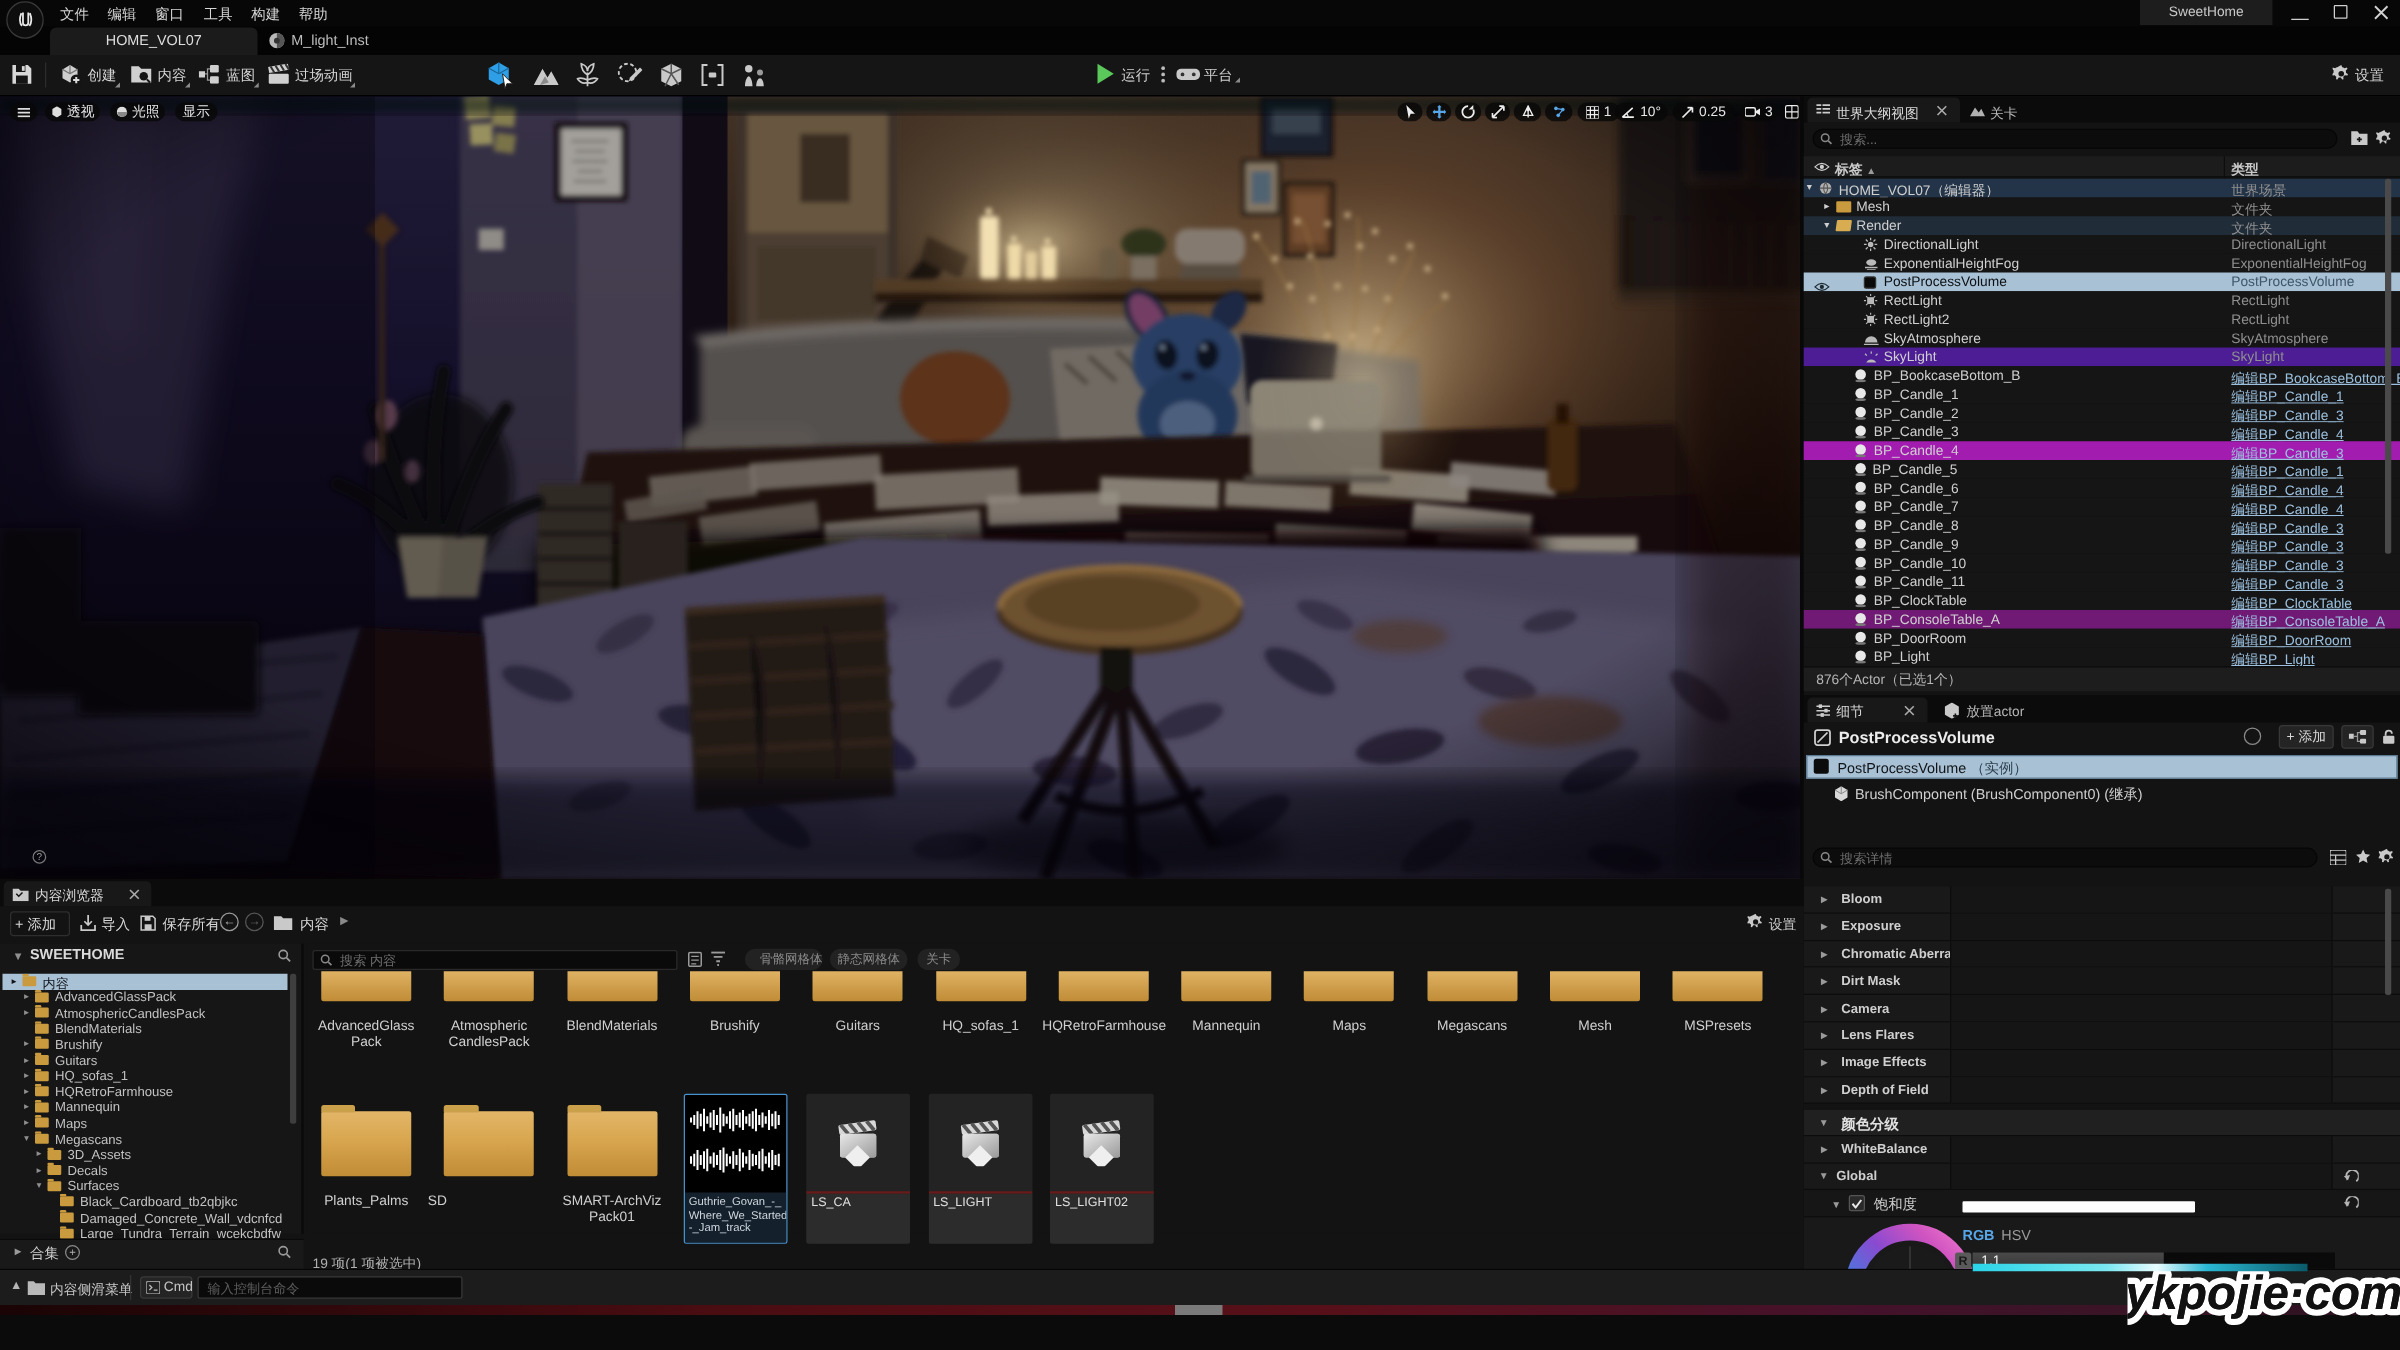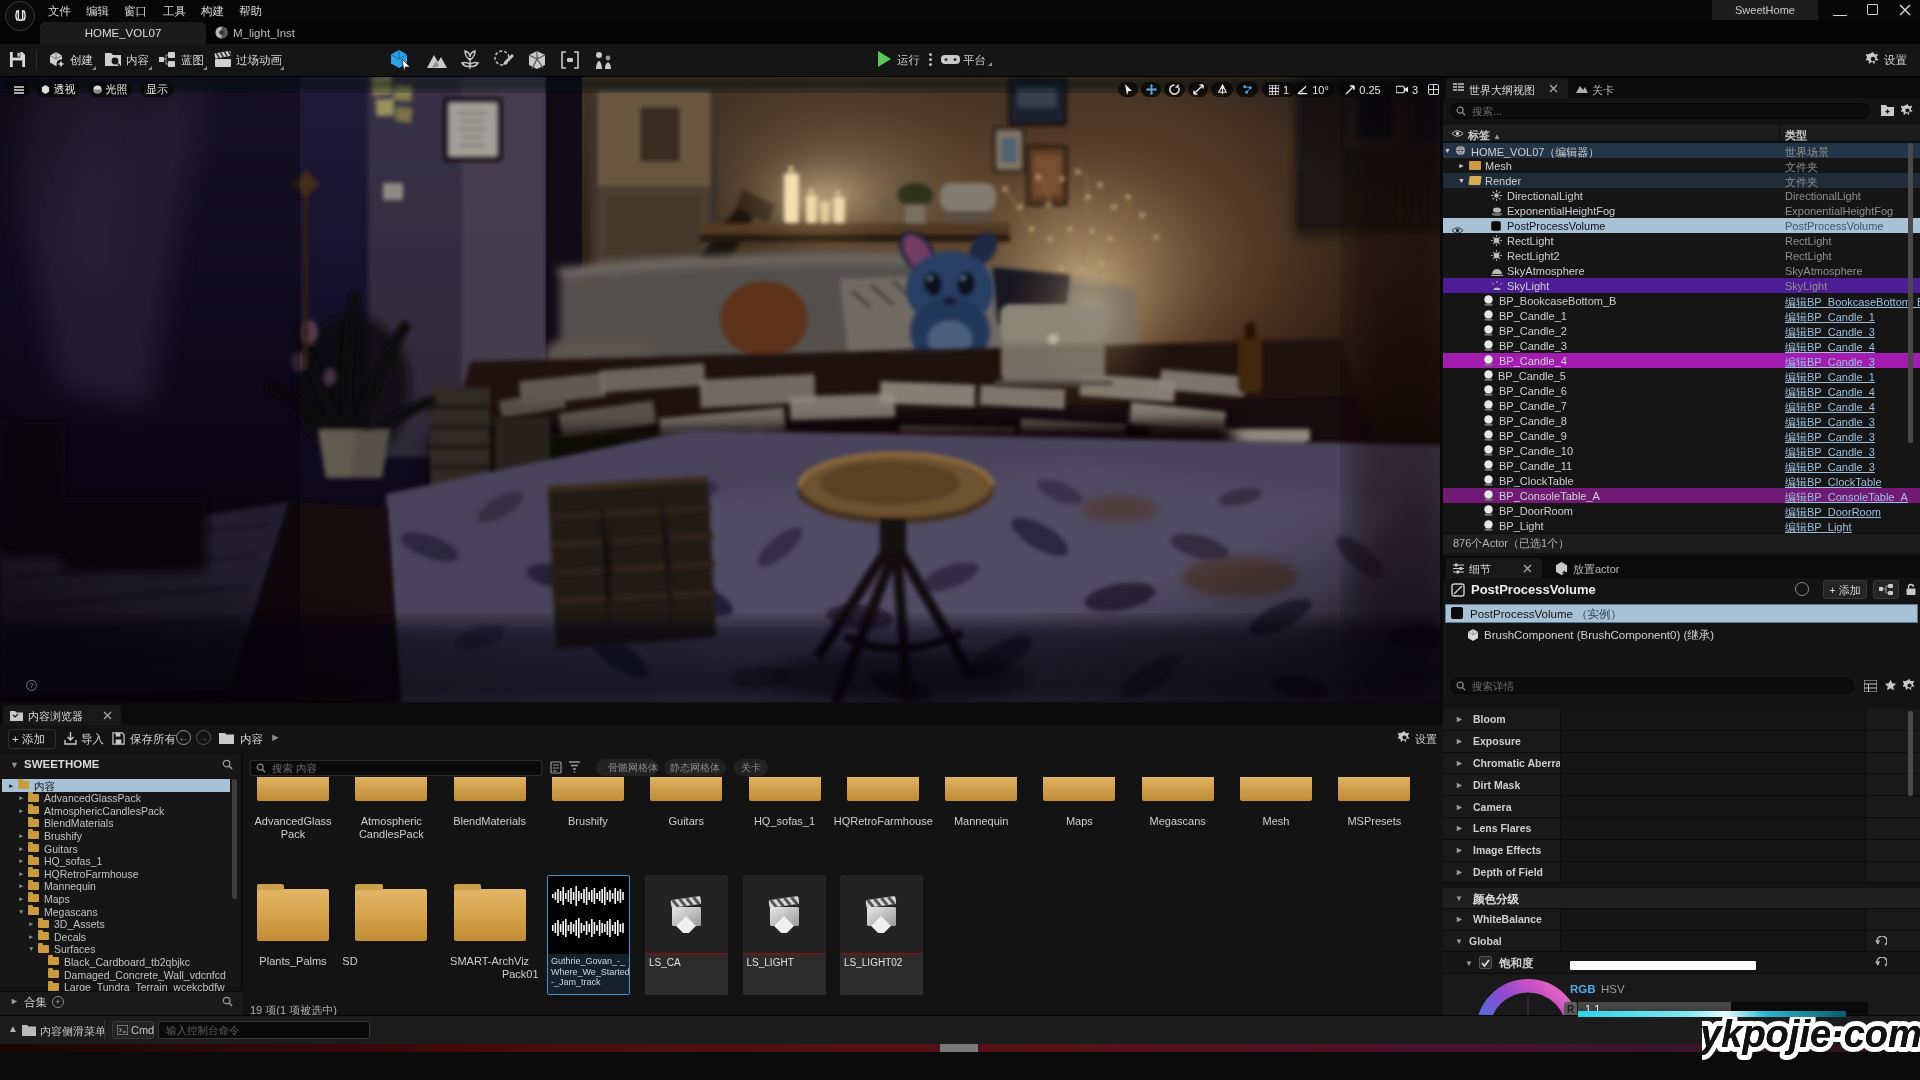--- a/index.html
+++ b/index.html
@@ -956,21 +956,21 @@
 <svg class="abs" style="left:1875px;top:935.7px" width="12" height="11" viewBox="0 0 12 11">
       <path d="M10 9A5 5 0 103 8" fill="none" stroke="#b5b5b5" stroke-width="1.4"></path>
       <path d="M0 5l3.5 3L5 4z" fill="#b5b5b5"></path>
     </svg>
 <div class="abs" style="left:1443px;top:952.4000000000001px;width:477px;height:21.7px;background:#161617;border-bottom:1px solid #0c0c0c"></div>
 <span class="abs" style="left:1465px;top:959.4000000000001px;font-size:8px;color:#9a9a9a">▼</span>
 <div class="abs" style="left:1479px;top:956.4000000000001px;width:13px;height:13px;background:#2a2a2a;border:1px solid #555;border-radius:2px"></div>
 <svg class="abs" style="left:1481px;top:959.4000000000001px" width="9" height="8" viewBox="0 0 9 8">
       <path d="M1 4l2.5 3L8 1" stroke="#e8e8e8" stroke-width="1.6" fill="none"></path>
     </svg>
-<div class="abs txt" style="left:1499px;top:956.4000000000001px;color:#d0d0d0;font-size:11.5px;font-weight:bold">饱和度</div>
+<div class="abs txt" style="left:1499px;top:956.4000000000001px;color:#d0d0d0;font-size:11.5px;font-weight:normal">饱和度</div>
 <div class="abs" style="left:1570px;top:961.4000000000001px;width:186px;height:9px;background:#fdfdfd;border-radius:1px"></div>
 <svg class="abs" style="left:1875px;top:957.4000000000001px" width="12" height="11" viewBox="0 0 12 11">
       <path d="M10 9A5 5 0 103 8" fill="none" stroke="#b5b5b5" stroke-width="1.4"></path>
       <path d="M0 5l3.5 3L5 4z" fill="#b5b5b5"></path>
     </svg>
 <div class="abs" style="left:1443px;top:974.1000000000001px;width:477px;height:40.899999999999864px;background:#19191a;overflow:hidden">
       <svg class="abs" style="left:32px;top:4px" width="106" height="106" viewBox="0 0 110 110">
         <defs>
           <linearGradient id="hue1" x1="0" y1="1" x2="1" y2="0">
             <stop offset="0" stop-color="#2fc8da"></stop>
@@ -1171,21 +1171,21 @@
 <div class="abs" style="left:1240.0px;top:777px;width:72px;height:24px;background:linear-gradient(180deg,#dfb264,#c08c36);border-radius:0 0 2px 2px"></div>
 <div class="abs" style="left:1227.0px;top:815px;width:98px;color:#cfcfcf;font-size:11px;text-align:center">Mesh</div>
 <div class="abs" style="left:1338.3px;top:777px;width:72px;height:24px;background:linear-gradient(180deg,#dfb264,#c08c36);border-radius:0 0 2px 2px"></div>
 <div class="abs" style="left:1325.3px;top:815px;width:98px;color:#cfcfcf;font-size:11px;text-align:center">MSPresets</div>
 <div class="folder" style="left:257.0px;top:889px;width:72px;height:52px"></div>
 <div class="abs" style="left:244.0px;top:955px;width:98px;color:#cfcfcf;font-size:11px;text-align:center">Plants_Palms</div>
 <div class="folder" style="left:355.3px;top:889px;width:72px;height:52px"></div>
 <div class="abs" style="left:342.3px;top:955px;width:98px;color:#cfcfcf;font-size:11px;">SD</div>
 <div class="folder" style="left:453.6px;top:889px;width:72px;height:52px"></div>
 <div class="abs" style="left:440.6px;top:955px;width:98px;color:#cfcfcf;font-size:11px;text-align:center">SMART-ArchViz</div>
-<div class="abs" style="left:440.6px;top:968px;width:98px;color:#cfcfcf;font-size:11px;text-align:right">Pack01</div>
+<div class="abs" style="left:440.6px;top:968px;width:98px;color:#cfcfcf;font-size:11px;text-align:center">Pack01</div>
 <div class="abs" style="left:547px;top:875px;width:83px;height:120px;background:#000;border:1px solid #4a90c8;border-radius:2px;overflow:hidden"><svg width="81" height="78" viewBox="0 0 81 78">
         <rect x="4.0" y="18.0" width="1.6" height="4" fill="#fff"></rect>
         <rect x="6.6" y="16.0" width="1.6" height="8" fill="#fff"></rect>
         <rect x="9.2" y="13.0" width="1.6" height="14" fill="#fff"></rect>
         <rect x="11.8" y="15.0" width="1.6" height="10" fill="#fff"></rect>
         <rect x="14.4" y="11.0" width="1.6" height="18" fill="#fff"></rect>
         <rect x="17.0" y="17.0" width="1.6" height="6" fill="#fff"></rect>
         <rect x="19.6" y="14.0" width="1.6" height="12" fill="#fff"></rect>
         <rect x="22.2" y="12.0" width="1.6" height="16" fill="#fff"></rect>
         <rect x="24.8" y="16.0" width="1.6" height="8" fill="#fff"></rect>

